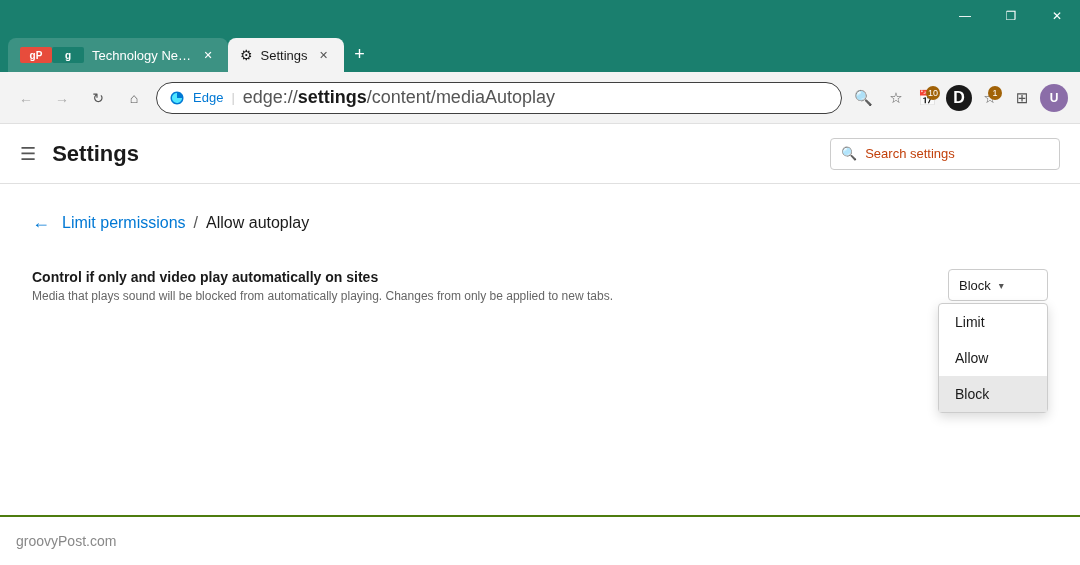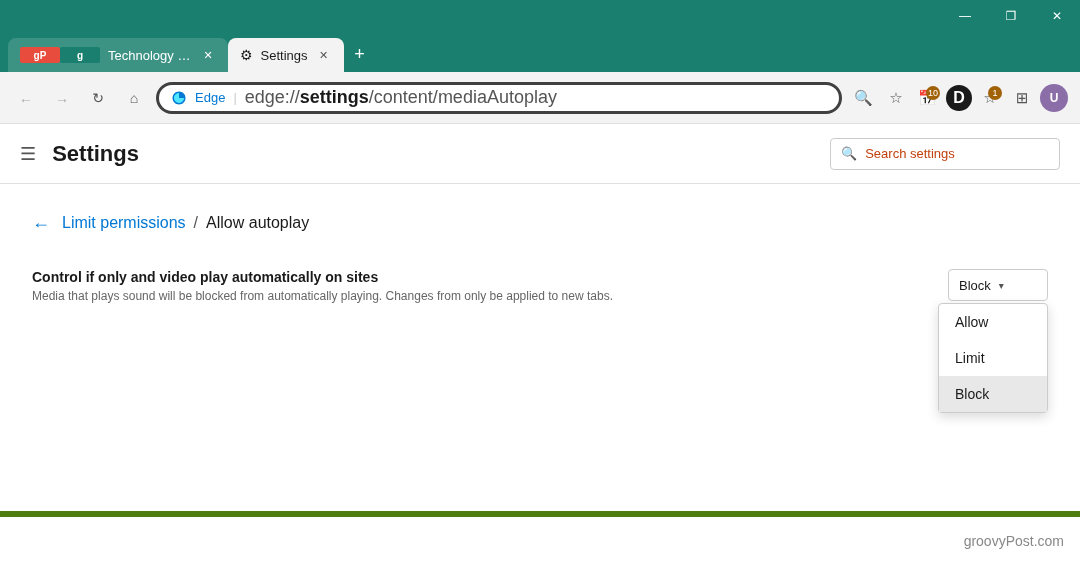--- a/index.html
+++ b/index.html
@@ -45,21 +45,21 @@
     }
     .tab.active {
       background: #f3f3f3;
       color: #1a1a1a;
     }
     .tab.inactive {
       background: rgba(255,255,255,0.15);
       color: #fff;
     }
     .tab-favicon {
-      width: 40px;
+      width: 32px;
       height: 16px;
       border-radius: 2px;
       flex-shrink: 0;
     }
     .tab-title {
       overflow: hidden;
       text-overflow: ellipsis;
       white-space: nowrap;
       flex: 1;
     }
@@ -107,21 +107,21 @@
       justify-content: center;
       color: #555;
       font-size: 14px;
       cursor: pointer;
     }
     .nav-btn.disabled { color: #aaa; cursor: default; }
     .address-field {
       flex: 1;
       height: 32px;
       background: #fff;
-      border: 3px solid #404040;
+      border: 1px solid #404040;
       border-radius: 16px;
       display: flex;
       align-items: center;
       padding: 0 12px;
       gap: 8px;
       font-size: 13px;
       color: #333;
     }
     .edge-logo {
       width: 16px;
@@ -293,25 +293,25 @@
     }
     .dropdown-item {
       padding: 10px 16px;
       font-size: 14px;
       color: #1a1a1a;
       cursor: pointer;
     }
     .dropdown-item.selected { background: #e8e8e8; font-weight: 500; }
 
     .footer {
-      text-align: right;
+      text-align: left;
       padding: 16px;
       color: #888;
       font-size: 14px;
-      border-top: 6px solid #4d7c0f;
+      border-top: 2px solid #4d7c0f;
     }
 
     
     .favicon-gp {
       background: #e74c3c;
       color: #fff;
       font-size: 10px;
       font-weight: bold;
       display: flex;
       align-items: center;
@@ -423,24 +423,24 @@
         <div class="permission-title">Control if only and video play automatically on sites</div>
         <div class="permission-desc">Media that plays sound will be blocked from automatically playing. Changes from only be applied to new tabs.</div>
       </div>
       <div class="dropdown-wrapper">
         <div class="dropdown-btn">
           <span>Block</span>
           <span class="dropdown-chevron">▾</span>
         </div>
         <div class="dropdown-menu">
           <div class="dropdown-item">
-            <span>Allow</span>
+            <span>Limit</span>
           </div>
           <div class="dropdown-item">
-            <span>Limit</span>
+            <span>Allow</span>
           </div>
           <div class="dropdown-item selected">
             <span>Block</span>
           </div>
         </div>
       </div>
     </div>
   </div>
 
   <div class="footer">

